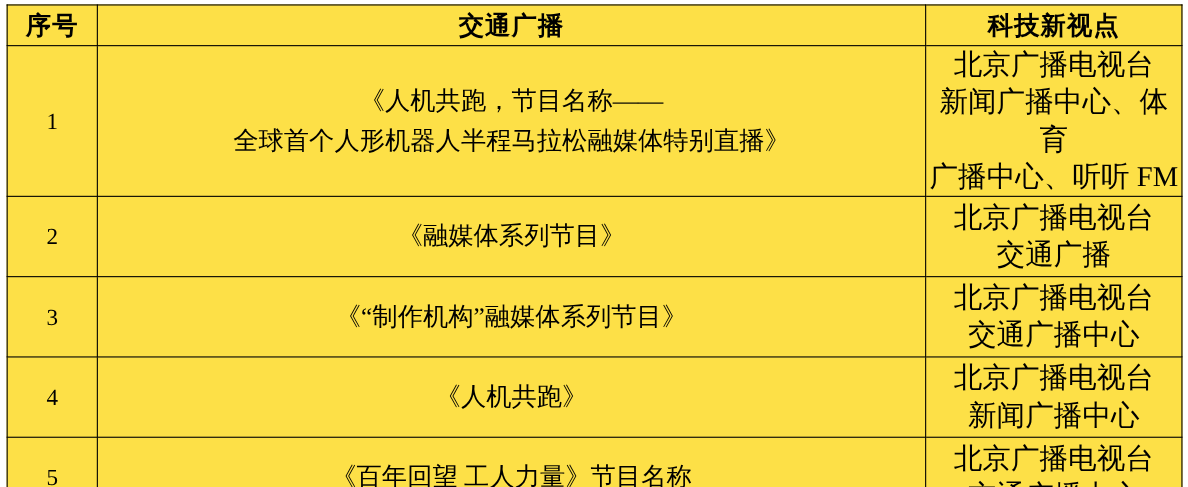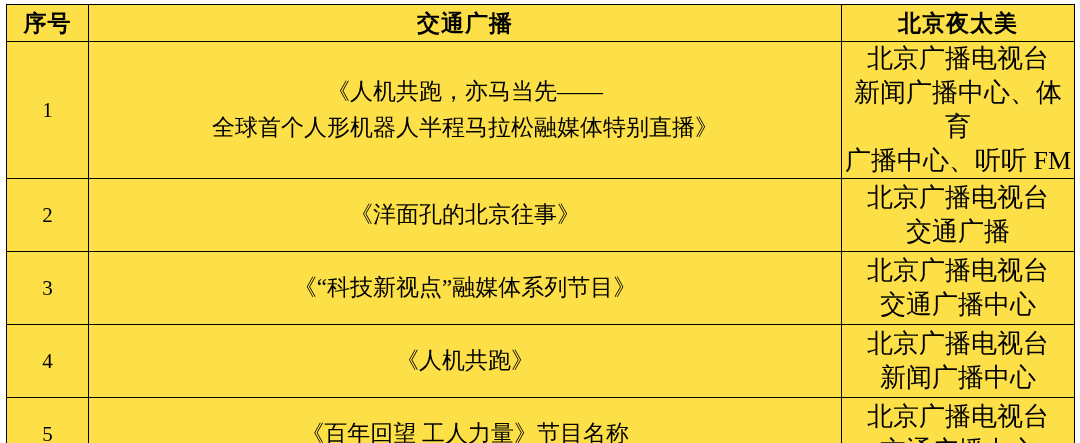--- a/index.html
+++ b/index.html
@@ -74,41 +74,41 @@
   <table class="program-table">
     <colgroup>
       <col class="col-index">
       <col class="col-name">
       <col class="col-org">
     </colgroup>
     <thead>
       <tr>
         <th>序号</th>
         <th>交通广播</th>
-        <th>北京夜太美</th>
+        <th>科技新视点</th>
       </tr>
     </thead>
     <tbody>
       <tr class="row-1">
         <td class="cell-index">1</td>
-        <td class="cell-name">《人机共跑，亦马当先——
+        <td class="cell-name">《人机共跑，节目名称——
 全球首个人形机器人半程马拉松融媒体特别直播》</td>
         <td class="cell-org">北京广播电视台
 新闻广播中心、体育
 广播中心、听听 FM</td>
       </tr>
       <tr class="row-2">
         <td class="cell-index">2</td>
-        <td class="cell-name">《洋面孔的北京往事》</td>
+        <td class="cell-name">《融媒体系列节目》</td>
         <td class="cell-org">北京广播电视台
 交通广播</td>
       </tr>
       <tr class="row-3">
         <td class="cell-index">3</td>
-        <td class="cell-name">《“科技新视点”融媒体系列节目》</td>
+        <td class="cell-name">《“制作机构”融媒体系列节目》</td>
         <td class="cell-org">北京广播电视台
 交通广播中心</td>
       </tr>
       <tr class="row-4">
         <td class="cell-index">4</td>
         <td class="cell-name">《人机共跑》</td>
         <td class="cell-org">北京广播电视台
 新闻广播中心</td>
       </tr>
       <tr class="row-5">

